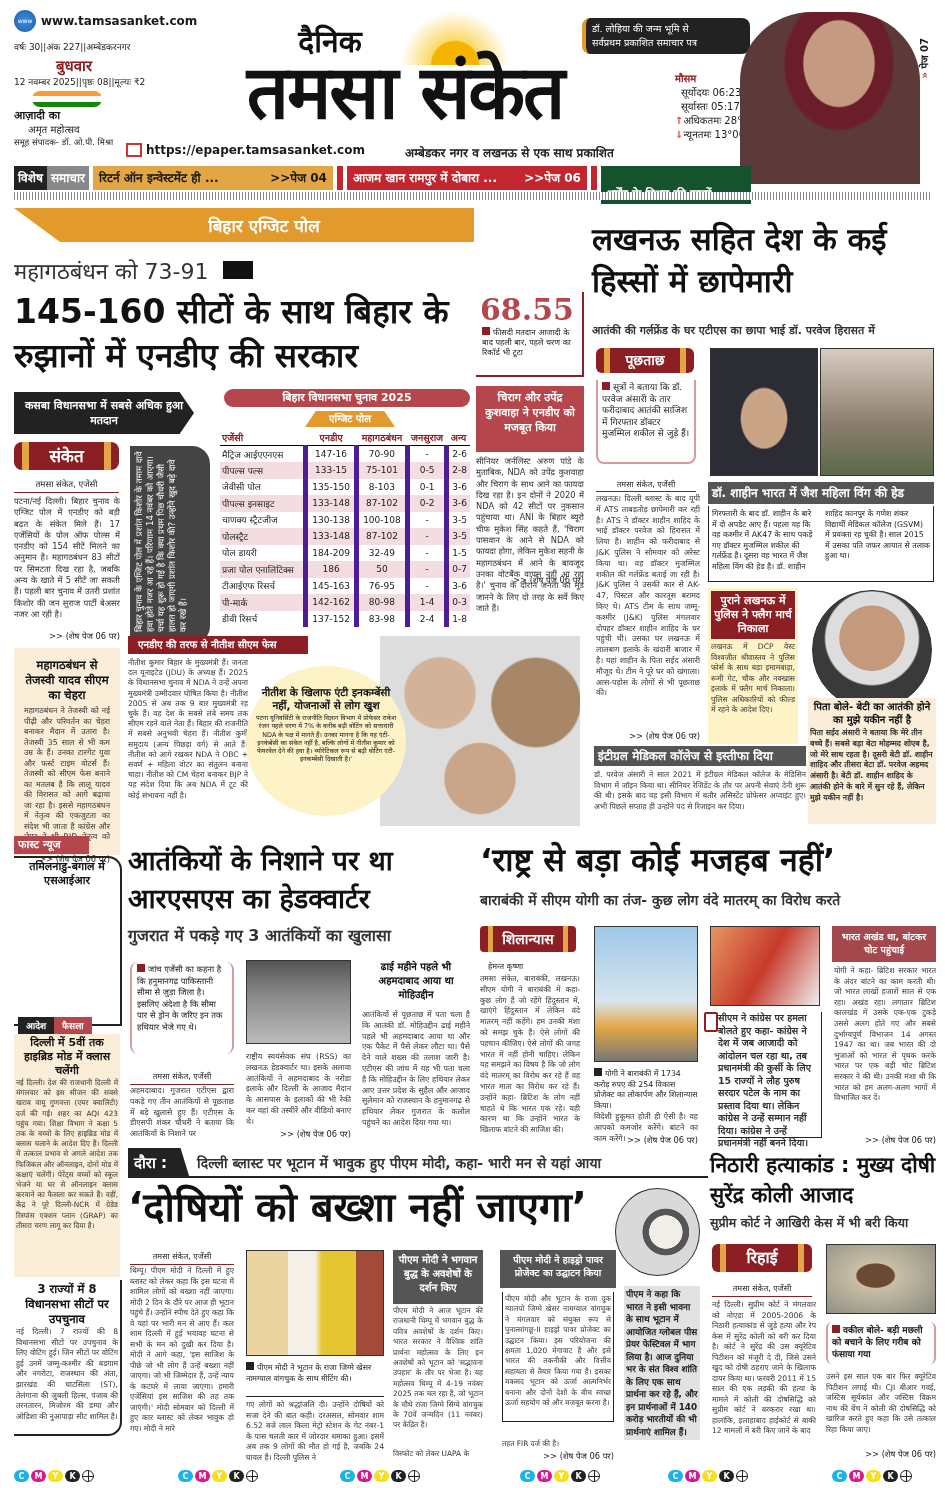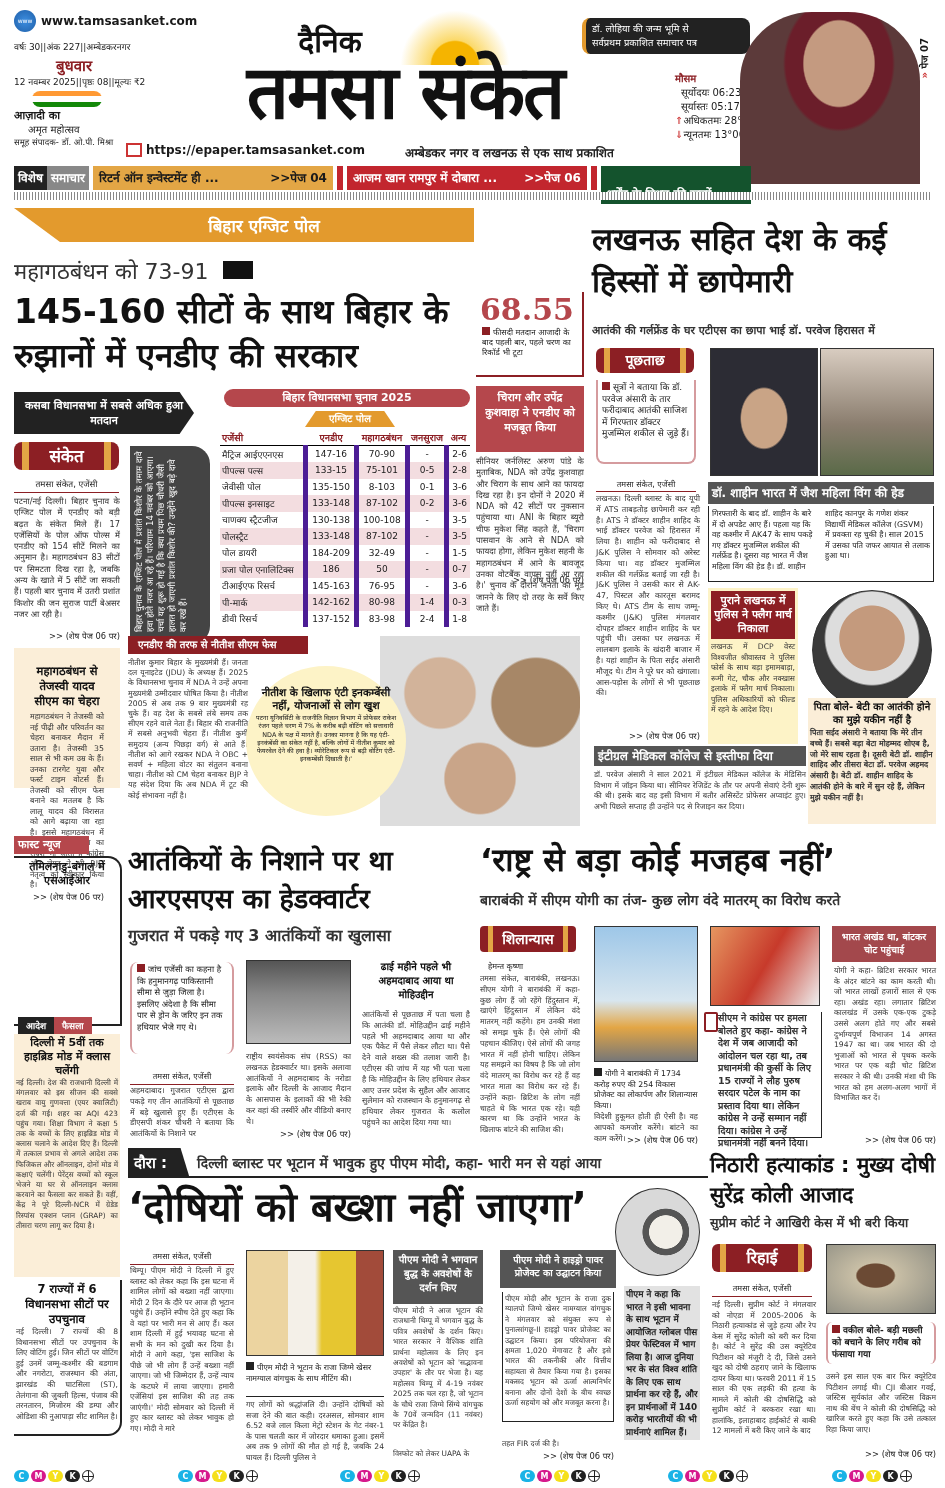--- a/index.html
+++ b/index.html
@@ -214,21 +214,21 @@
 
 <div class="abs" style="left:476px;top:292px;width:108px;height:85px;border:2px solid #8c1f24;border-left:none;border-top:none" data-name="percent-box">
   <div data-name="percent-big" class="serif" style="font-size:30px;color:#b5474c;font-weight:bold;margin-left:4px">68.55</div>
   <div style="font-size:8px;line-height:10px;padding-left:6px"><span class="bullet" data-name="bullet-icon"></span><span data-name="percent-text">फीसदी मतदान आजादी के बाद पहली बार, पहले चरण का रिकॉर्ड भी टूटा</span></div>
 </div>
 
 <div class="abs rb" style="left:476px;top:386px;width:108px;height:66px;font-size:11px;font-weight:bold;text-align:center;padding:4px;line-height:15px" data-name="chirag-head">चिराग और उपेंद्र कुशवाहा ने एनडीए को मजबूत किया</div>
 <div class="abs sm" style="left:476px;top:456px;width:108px" data-name="chirag-body">सीनियर जर्नलिस्ट अरुण पांडे के मुताबिक, NDA को उपेंद्र कुशवाहा और चिराग के साथ आने का फायदा दिख रहा है। इन दोनों ने 2020 में NDA को 42 सीटों पर नुकसान पहुंचाया था। ANI के बिहार ब्यूरो चीफ मुकेश सिंह कहते हैं, 'चिराग पासवान के आने से NDA को फायदा होगा, लेकिन मुकेश सहनी के महागठबंधन में आने के बावजूद उनका वोटबैंक वापस नहीं आ रहा है।' चुनाव के दौरान जनता का मूड जानने के लिए दो तरह के सर्वे किए जाते हैं।</div>
 <div class="abs cont" style="left:476px;top:574px;width:108px" data-name="chirag-cont">&gt;&gt; (शेष पेज 06 पर)</div>
 
-<div class="abs cream" style="left:14px;top:648px;width:106px;height:140px;padding:16px" data-name="tejashwi-box">
+<div class="abs cream" style="left:14px;top:648px;width:106px;height:207px;padding:10px" data-name="tejashwi-box">
   <div data-name="tejashwi-head" class="hd" style="font-size:11.5px;text-align:center;line-height:15px">महागठबंधन से तेजस्वी यादव सीएम का चेहरा</div>
   <div data-name="tejashwi-body" class="sm" style="margin-top:3px;font-size:7.8px;line-height:10.5px">महागठबंधन ने तेजस्वी को नई पीढ़ी और परिवर्तन का चेहरा बनाकर मैदान में उतारा है। तेजस्वी 35 साल से भी कम उम्र के हैं। उनका टारगेट युवा और फर्स्ट टाइम वोटर्स हैं। तेजस्वी को सीएम फेस बनाने का मतलब है कि लालू यादव की विरासत को आगे बढ़ाया जा रहा है। इससे महागठबंधन में नेतृत्व की एकजुटता का संदेश भी जाता है कांग्रेस और लेफ्ट ने भी RJD नेतृत्व को स्वीकार किया है।</div>
   <div data-name="tejashwi-cont" class="cont">&gt;&gt; (शेष पेज 06 पर)</div>
 </div>
 
 <div class="abs maroon" style="left:128px;top:636px;width:180px;height:18px;font-size:10px;font-weight:bold;padding-left:10px;line-height:18px" data-name="nitish-head">एनडीए की तरफ से नीतीश सीएम फेस</div>
 <div class="abs sm" style="left:128px;top:658px;width:120px;font-size:7.6px;line-height:10.2px" data-name="nitish-body">नीतीश कुमार बिहार के मुख्यमंत्री हैं। जनता दल यूनाइटेड (JDU) के अध्यक्ष हैं। 2025 के विधानसभा चुनाव में NDA ने उन्हें अपना मुख्यमंत्री उम्मीदवार घोषित किया है। नीतीश 2005 से अब तक 9 बार मुख्यमंत्री रह चुके हैं। वह देश के सबसे लंबे समय तक सीएम रहने वाले नेता हैं। बिहार की राजनीति में सबसे अनुभवी चेहरा हैं। नीतीश कुर्मी समुदाय (अन्य पिछड़ा वर्ग) से आते हैं। नीतीश को आगे रखकर NDA ने OBC + सवर्ण + महिला वोटर का संतुलन बनाना चाहा। नीतीश को CM चेहरा बनाकर BJP ने यह संदेश दिया कि अब NDA में टूट की कोई संभावना नहीं है।</div>
 
 <div class="abs photo" style="left:380px;top:636px;width:200px;height:190px;border:none;background:radial-gradient(circle at 30% 30%,#d2b39a 0 18%,transparent 19%),radial-gradient(circle at 78% 35%,#a78767 0 22%,transparent 23%),radial-gradient(circle at 50% 75%,#c9a589 0 20%,#ddd 21%)" data-name="leaders-photo"></div>
 <div class="abs yellow" style="left:246px;top:666px;width:160px;height:150px;border-radius:50%;padding:20px 10px;text-align:center" data-name="nitish-quote-bubble">
@@ -272,21 +272,21 @@
 </div>
 <div class="abs" style="left:18px;top:1017px;display:flex;font-size:9px;font-weight:bold" data-name="order-tags">
   <span data-name="order-tag-a" style="background:#222;color:#fff;padding:2px 8px">आदेश</span>
   <span data-name="order-tag-b" style="background:#b5474c;color:#fff;padding:2px 8px">फैसला</span>
 </div>
 <div class="abs cream" style="left:14px;top:1034px;width:106px;height:243px;padding:2px" data-name="delhi-box">
   <div data-name="delhi-head" class="hd" style="font-size:11px;text-align:center;line-height:14px">दिल्ली में 5वीं तक हाइब्रिड मोड में क्लास चलेंगी</div>
   <div data-name="delhi-body" class="sm" style="font-size:7.3px;line-height:10.2px">नई दिल्ली। देश की राजधानी दिल्ली में मंगलवार को इस सीजन की सबसे खराब वायु गुणवत्ता (एयर क्वालिटी) दर्ज की गई। शहर का AQI 423 पहुंच गया। शिक्षा विभाग ने कक्षा 5 तक के बच्चों के लिए हाइब्रिड मोड में क्लास चलाने के आदेश दिए हैं। दिल्ली में तत्काल प्रभाव से अगले आदेश तक फिजिकल और ऑनलाइन, दोनों मोड में कक्षाएं चलेंगी। पेरेंट्स बच्चों को स्कूल भेजने या घर से ऑनलाइन क्लास करवाने का फैसला कर सकते हैं। वहीं, केंद्र ने पूरे दिल्ली-NCR में ग्रेडेड रिस्पांस एक्शन प्लान (GRAP) का तीसरा चरण लागू कर दिया है।</div>
 </div>
 <div class="abs" style="left:14px;top:1280px;width:108px;height:156px;border:2px solid #222;border-left:none;border-top:none;border-bottom-right-radius:14px;padding:2px" data-name="bypoll-box">
-  <div data-name="bypoll-head" class="hd" style="font-size:11.5px;text-align:center;line-height:15px">7 राज्यों में 6 विधानसभा सीटों पर उपचुनाव</div>
+  <div data-name="bypoll-head" class="hd" style="font-size:11.5px;text-align:center;line-height:15px">3 राज्यों में 8 विधानसभा सीटों पर उपचुनाव</div>
   <div data-name="bypoll-body" class="sm" style="font-size:7.6px;line-height:10.6px">नई दिल्ली। 7 राज्यों की 8 विधानसभा सीटों पर उपचुनाव के लिए वोटिंग हुई। जिन सीटों पर वोटिंग हुई उनमें जम्मू-कश्मीर की बडगाम और नगरोटा, राजस्थान की अंता, झारखंड की घाटसिला (ST), तेलंगाना की जुबली हिल्स, पंजाब की तरनतारन, मिजोरम की डम्पा और ओडिशा की नुआपाड़ा सीट शामिल है।</div>
 </div>
 
 <div class="abs hd" style="left:128px;top:842px;width:345px;font-size:27px;line-height:38px" data-name="rss-headline">आतंकियों के निशाने पर था आरएसएस का हेडक्वार्टर</div>
 <div class="abs" style="left:128px;top:924px;font-size:16px;font-weight:bold;color:#333" data-name="rss-sub">गुजरात में पकड़े गए 3 आतंकियों का खुलासा</div>
 <div class="abs" style="left:130px;top:962px;width:104px;height:92px;border:2px solid #d59b9e;border-radius:8px;border-top:none;border-bottom:none;padding:2px 5px;font-size:8.3px;line-height:11.5px" data-name="rss-quote-box">
   <span class="bullet" data-name="bullet-icon"></span><span data-name="rss-quote">जांच एजेंसी का कहना है कि हनुमानगढ़ पाकिस्तानी सीमा से जुड़ा जिला है। इसलिए अंदेशा है कि सीमा पार से ड्रोन के जरिए इन तक हथियार भेजे गए थे।</span>
 </div>
 <div class="abs rule" style="left:130px;top:1070px;width:104px;font-size:8px;text-align:center;padding-bottom:3px" data-name="rss-byline">तमसा संकेत, एजेंसी</div>
 <div class="abs sm" style="left:130px;top:1086px;width:104px;font-size:7.8px;line-height:10.8px" data-name="rss-body">अहमदाबाद। गुजरात एटीएस द्वारा पकड़े गए तीन आतंकियों से पूछताछ में बड़े खुलासे हुए हैं। एटीएस के डीएसपी शंकर चौधरी ने बताया कि आतंकियों के निशाने पर</div>

